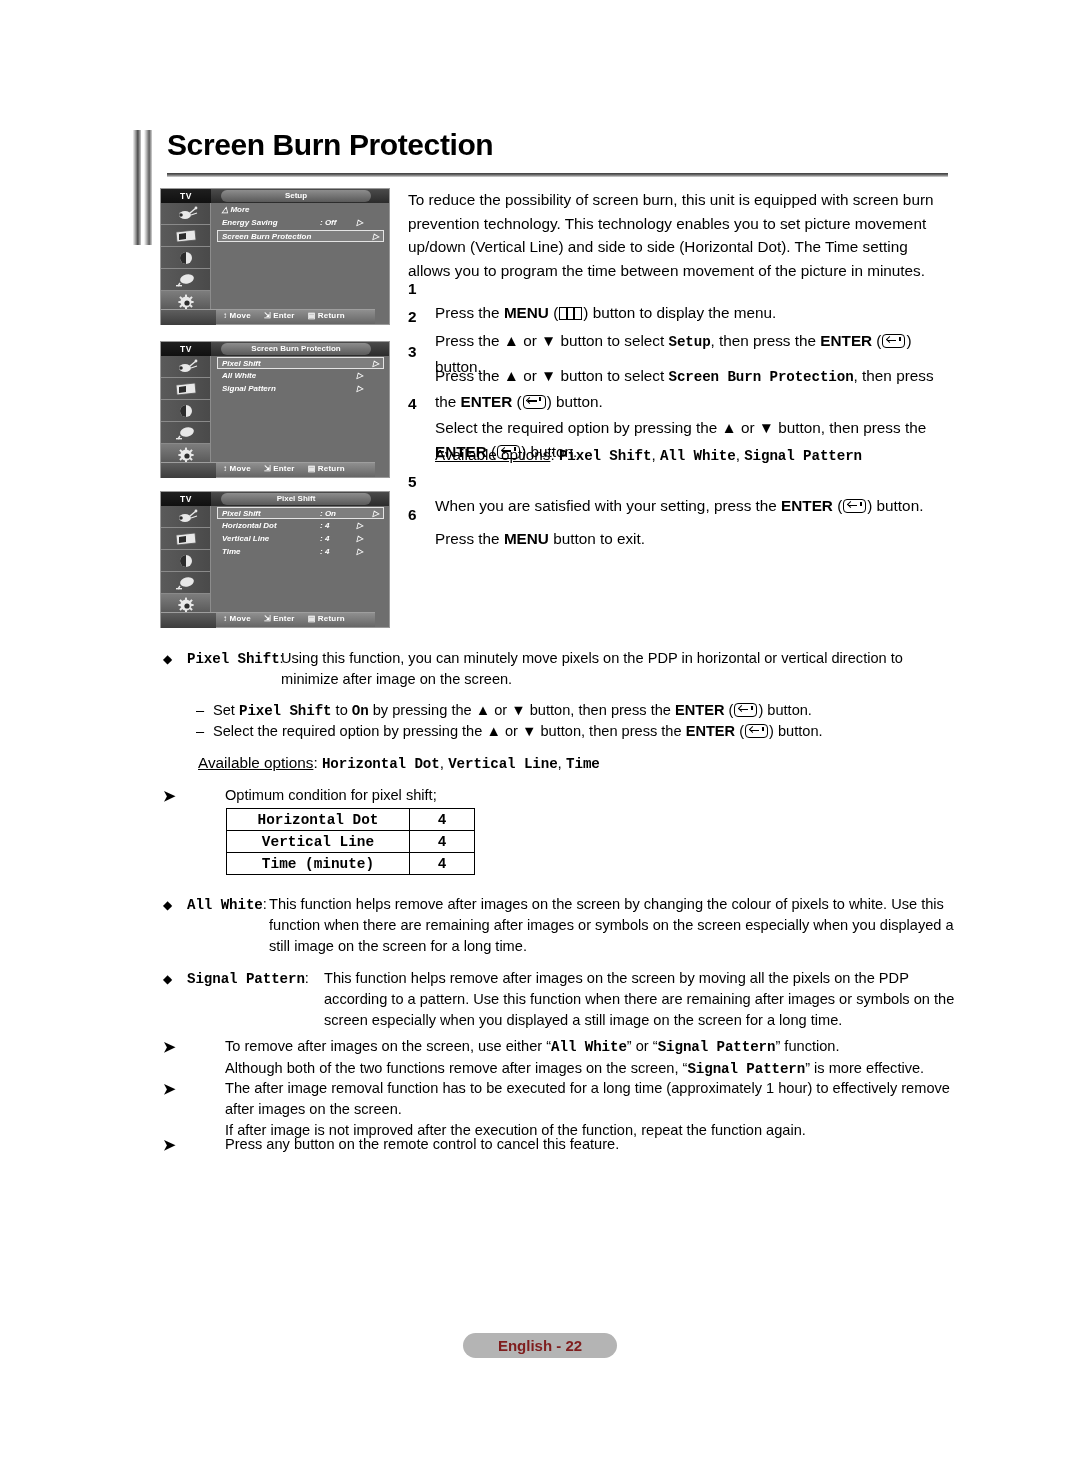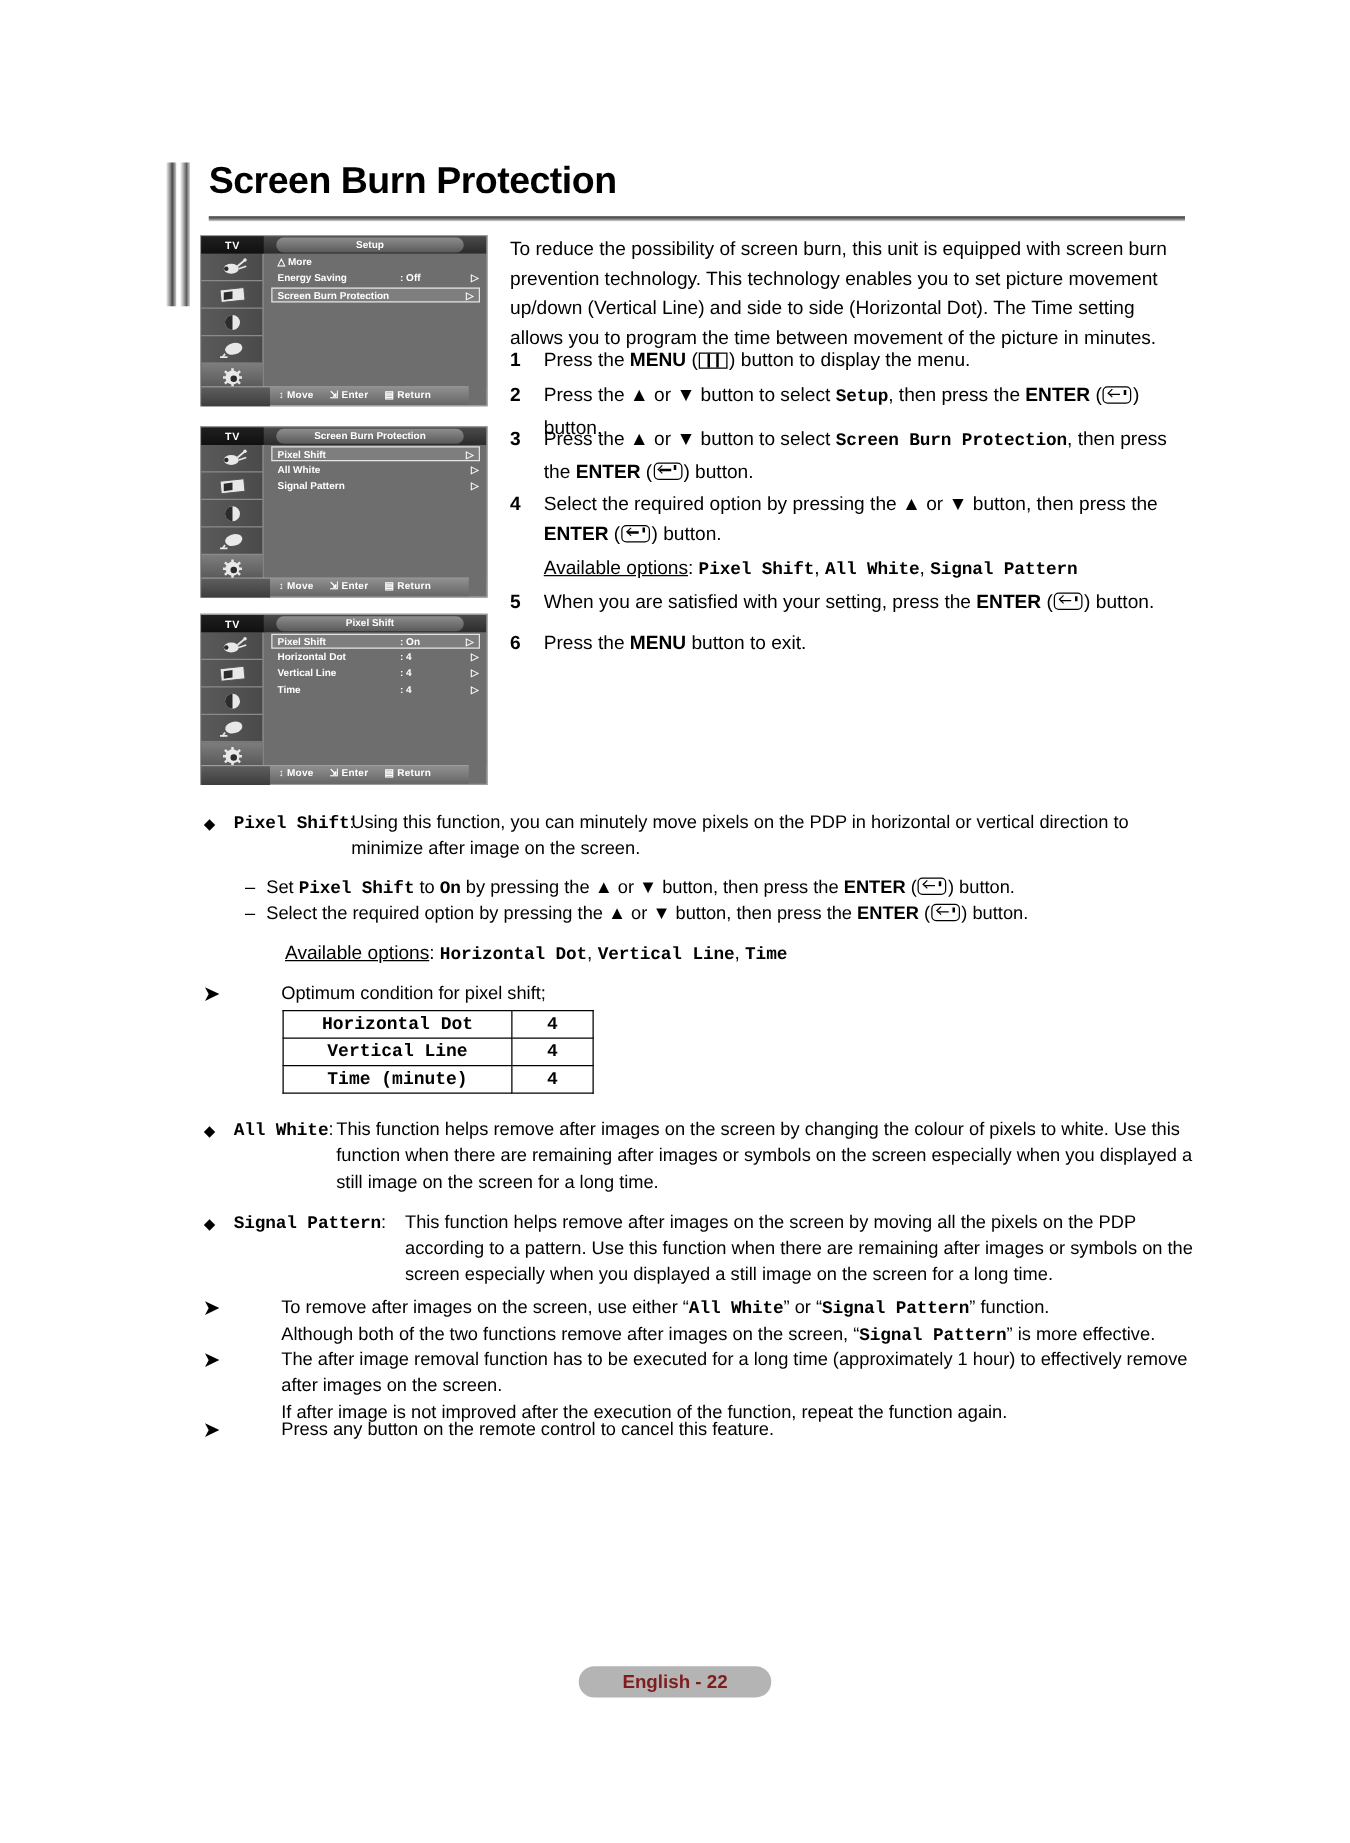--- a/index.html
+++ b/index.html
@@ -133,25 +133,26 @@
     position: absolute;
     left: 51px;
     top: 14px;
     right: 0;
     bottom: 15px;
     background: #6e6e6e;
   }
   .osd-row {
     position: relative;
     height: 12px;
-    margin: 1px 2px 0 6px;
+    margin: 1px 22px 0 6px;
     font-size: 8px;
     font-weight: bold;
     line-height: 12px;
     white-space: nowrap;
+    font-style: italic;
   }
   .osd-row.hl {
     background: #7e7e7e;
     border: 1px solid #e4e4e4;
     box-sizing: border-box;
     margin-left: 5px;
     margin-right: 5px;
   }
   .osd-row .lbl { position: absolute; left: 4px; top: 0; }
   .osd-row .val { position: absolute; left: 102px; top: 0; }
@@ -198,21 +199,21 @@
     width: 548px;
     font-size: 15.3px;
     line-height: 23.5px;
   }
   .step .num {
     position: absolute;
     left: 0;
     top: 0;
     font-weight: bold;
   }
-  .step .txt { display: block; margin-left: 27px; }
+  .step .txt { display: block; margin-left: 27px; margin-top: 24px; }
   .avail {
     position: absolute;
     left: 435px;
     font-size: 15.3px;
     line-height: 23.5px;
   }
   .avail u { text-decoration: underline; }
 
   b { font-weight: bold; }
   .mono {
@@ -671,13 +672,13 @@
     <div class="arrow-item" style="top: 1134px; left: 163px;">
       <span class="av">➤</span>
       <span class="atxt">Press any button on the remote control to cancel this feature.</span>
     </div>
   </div>
 
 <div id="footer">English - 22</div>
 
 <div class="dash-line" style="top: 700px;"><span class="dsh">–</span><span class="dtxt">Set <span class="mono">Pixel Shift</span> to <span class="mono">On</span> by pressing the ▲ or ▼ button, then press the <b>ENTER</b> (<span class="ico-enter"><i></i></span>) button.</span></div>
 <div class="dash-line" style="top: 721px;"><span class="dsh">–</span><span class="dtxt">Select the required option by pressing the ▲ or ▼ button, then press the <b>ENTER</b> (<span class="ico-enter"><i></i></span>) button.</span></div>
-<div class="avail" style="top: 751px; left: 228px;"><u>Available options</u>: <span class="mono">Horizontal Dot</span><span>, </span><span class="mono">Vertical Line</span><span>, </span><span class="mono">Time</span></div>
+<div class="avail" style="top: 751px; left: 198px;"><u>Available options</u>: <span class="mono">Horizontal Dot</span><span>, </span><span class="mono">Vertical Line</span><span>, </span><span class="mono">Time</span></div>
 
 </body></html>

